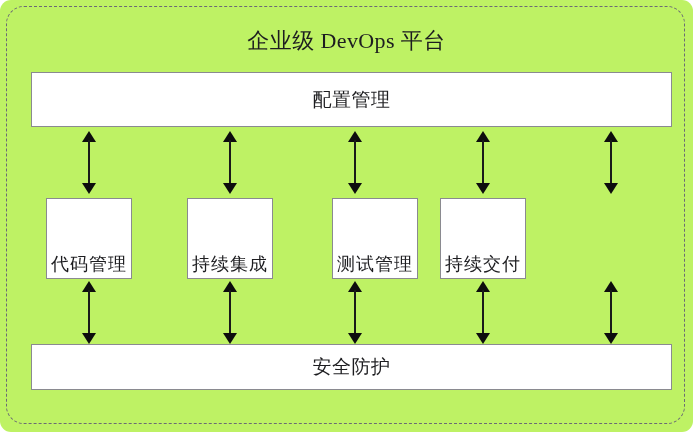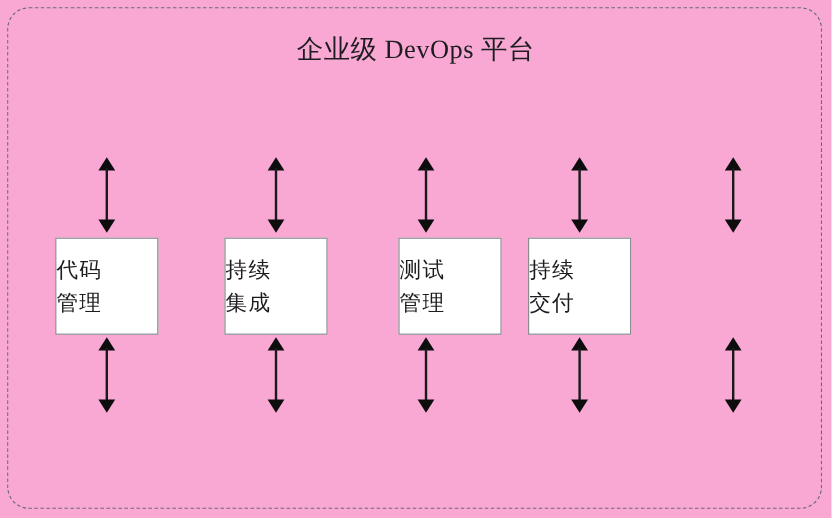--- a/index.html
+++ b/index.html
@@ -4,23 +4,24 @@
 <style>
   html, body {
     margin: 0;
     padding: 0;
     background: #ffffff;
   }
   #canvas {
     position: relative;
     width: 693px;
     height: 432px;
-    background: #f9a8d4;
+    background: #bef264;
     font-family: "Liberation Serif", "DejaVu Serif", serif;
     overflow: hidden;
+    border-radius: 11px;
   }
 
   
   .platform-boundary {
     position: absolute;
     left: 6px;
     top: 6px;
     width: 679px;
     height: 418px;
     box-sizing: border-box;
@@ -78,22 +79,22 @@
   
   .capability-box {
     position: absolute;
     box-sizing: border-box;
     top: 198px;
     width: 86px;
     height: 81px;
     border: 1.5px solid #8a8a90;
     background: #ffffff;
     display: flex;
-    flex-direction: column;
-    align-items: flex-start;
+    flex-direction: row;
+    align-items: flex-end;
     justify-content: center;
   }
   .capability-box .cap-line {
     font-size: 18px;
     color: #1d1d20;
     line-height: 27px;
     text-align: center;
     letter-spacing: 1px;
     white-space: nowrap;
   }
@@ -130,20 +131,23 @@
 </style>
 </head>
 <body>
 
 <div id="canvas">
 
   <div class="platform-boundary"></div>
 
   <div class="diagram-title">企业级 DevOps 平台</div>
 
+  <div class="layer-box" id="box-config">
+    <span class="box-label">配置管理</span>
+  </div>
 
   <div class="arrow-v" style="left:80px; top:131px; height:63px;">
     <div class="head head-up"></div>
     <div class="stem"></div>
     <div class="head head-down"></div>
   </div>
   <div class="arrow-v" style="left:221px; top:131px; height:63px;">
     <div class="head head-up"></div>
     <div class="stem"></div>
     <div class="head head-down"></div>
@@ -200,14 +204,17 @@
     <div class="head head-up"></div>
     <div class="stem"></div>
     <div class="head head-down"></div>
   </div>
   <div class="arrow-v" style="left:602px; top:281px; height:63px;">
     <div class="head head-up"></div>
     <div class="stem"></div>
     <div class="head head-down"></div>
   </div>
 
+  <div class="layer-box" id="box-security">
+    <span class="box-label">安全防护</span>
+  </div>
 
 </div>
 
 </body></html>

